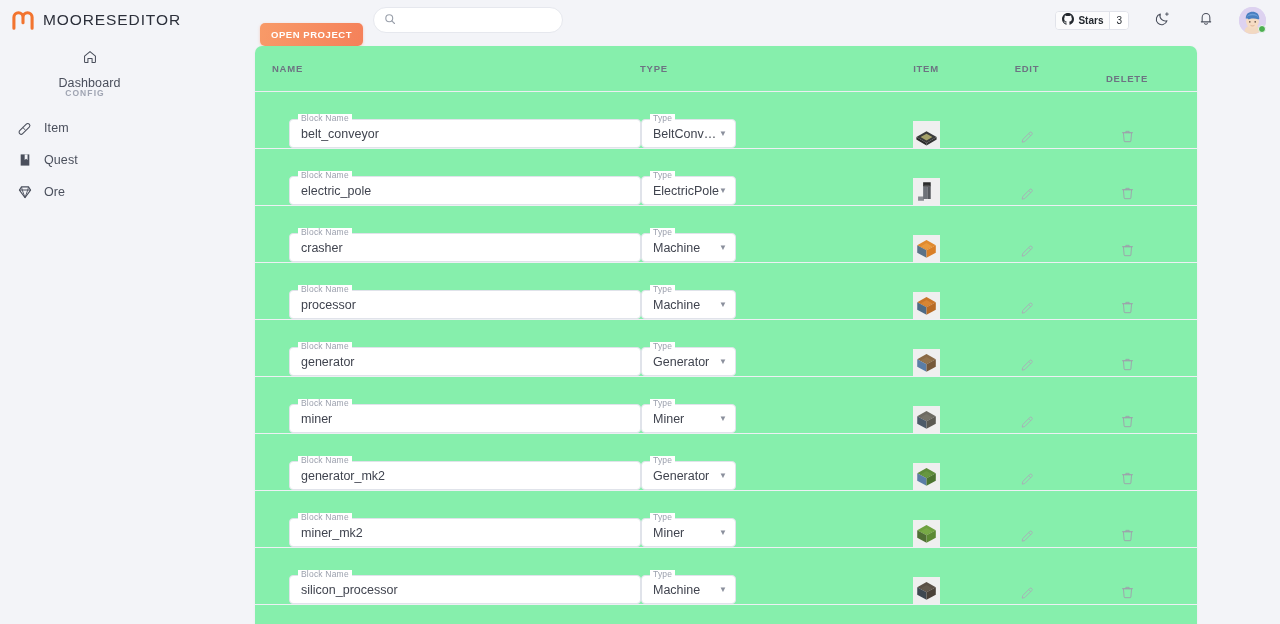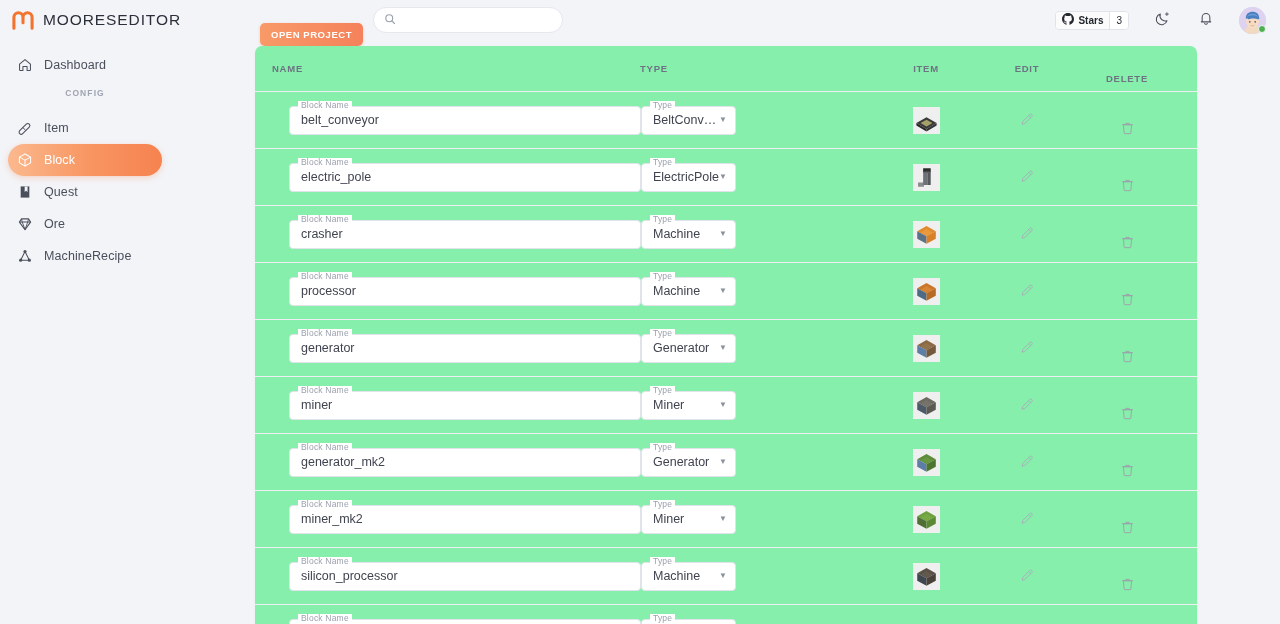--- a/index.html
+++ b/index.html
@@ -79,21 +79,21 @@
   
   .sidebar {
     position:absolute; top:40px; left:0; width:180px; height:584px;
   }
   .nav-item {
     display:flex; align-items:center; gap: 11px;
     height: 32px; margin: 0 18px 0 8px; padding-left: 9px;
     border-radius: 16px; cursor:pointer; color:#4a4f5c;
   }
   .nav-item .nav-label { font-size: 12.5px; letter-spacing:0.1px; }
-  .nav-item.dashboard { margin-top: 9px; }
+  .nav-item.dashboard { margin-top: 9px; flex-direction: column; }
   .nav-item.active {
     background: linear-gradient(90deg, #fbb98e 0%, #f89460 55%, #f68350 100%);
     color: #ffffff;
     margin-right: 18px;
     box-shadow: 0 2px 6px rgba(246,140,90,0.30);
   }
   .nav-item svg { flex: 0 0 auto; display:block; }
   .section-label-row {
     display:flex; align-items:center; gap:8px; margin: 7px 18px 6px 8px; flex-direction: column;
   }
@@ -116,21 +116,21 @@
   .th {
     font-size: 9.5px; letter-spacing: 0.75px; color:#6d7382; font-weight:600;
   }
   .col-name  { width: 385px; padding-left: 17px; }
   .col-type  { width: 230px; }
   .col-item  { width: 112px; text-align:center; }
   .col-edit  { width: 90px;  text-align:center; }
   .col-del   { width: 110px; text-align:center;margin-top:20px; }
 
   .row {
-    display:flex; align-items:center; height: 57px;
+    display:flex; align-items:flex-end; height: 57px;
     border-bottom: 1px solid #eef0f4;
   }
 
   
   .field {
     position:relative; height: 29px; border:1px solid #e0e3ea; border-radius: 4px;
     display:flex; align-items:center; background:#fff;
   }
   .field-legend {
     position:absolute; top:-6px; left: 8px; background:#fff; padding: 0 3px;
@@ -253,29 +253,20 @@
   <div class="nav-item">
     <span>
       <svg width="16" height="16" viewBox="0 0 20 20">
         <path d="M3.4 13.4 11.6 5.2a2.6 2.6 0 0 1 3.7 3.7l-8.2 8.2a2.6 2.6 0 0 1-3.7-3.7z" fill="none" stroke="currentColor" stroke-width="1.3" stroke-linejoin="round"></path>
         <path d="M7.3 9.4l3.6 3.6" stroke="currentColor" stroke-width="1.2"></path>
       </svg>
     </span>
     <span class="nav-label">Item</span>
   </div>
 
-  <div class="nav-item active">
-    <span>
-      <svg width="16" height="16" viewBox="0 0 20 20">
-        <path d="M10 2.6 17 6.4v7.2L10 17.4 3 13.6V6.4z" fill="none" stroke="currentColor" stroke-width="1.3" stroke-linejoin="round"></path>
-        <path d="M3 6.4 10 10.2l7-3.8M10 10.2v7.2" fill="none" stroke="currentColor" stroke-width="1.2"></path>
-      </svg>
-    </span>
-    <span class="nav-label">Block</span>
-  </div>
 
   <div class="nav-item">
     <span>
       <svg width="16" height="16" viewBox="0 0 20 20">
         <path d="M4.6 3h10.8v14H4.6z" fill="currentColor"></path>
         <path d="M9.6 3v7l1.8-1.6L13.2 10V3z" fill="#f3f4f8"></path>
       </svg>
     </span>
     <span class="nav-label">Quest</span>
   </div>
@@ -285,31 +276,20 @@
       <svg width="16" height="16" viewBox="0 0 20 20">
         <path d="M3 7.6h14L10 17z" fill="none" stroke="currentColor" stroke-width="1.3" stroke-linejoin="round"></path>
         <path d="M3 7.6 5.6 3.6h8.8L17 7.6" fill="none" stroke="currentColor" stroke-width="1.3" stroke-linejoin="round"></path>
         <path d="M6.6 7.6 10 17l3.4-9.4M5.6 3.6l1 4M14.4 3.6l-1 4" fill="none" stroke="currentColor" stroke-width="1.1"></path>
       </svg>
     </span>
     <span class="nav-label">Ore</span>
   </div>
 
 
-  <div class="nav-item">
-    <span>
-      <svg width="16" height="16" viewBox="0 0 20 20">
-        <path d="M10 4.4 4.6 15.2h10.8z" fill="none" stroke="currentColor" stroke-width="1.3" stroke-linejoin="round"></path>
-        <circle cx="10" cy="4.4" r="2" fill="currentColor"></circle>
-        <circle cx="4.6" cy="15.2" r="2" fill="currentColor"></circle>
-        <circle cx="15.4" cy="15.2" r="2" fill="currentColor"></circle>
-      </svg>
-    </span>
-    <span class="nav-label">MachineRecipe</span>
-  </div>
 
 </div>
 
 <div class="content">
 
   <div class="table-head">
     <div class="th col-name">NAME</div>
     <div class="th col-type">TYPE</div>
     <div class="th col-item">ITEM</div>
     <div class="th col-edit">EDIT</div>

